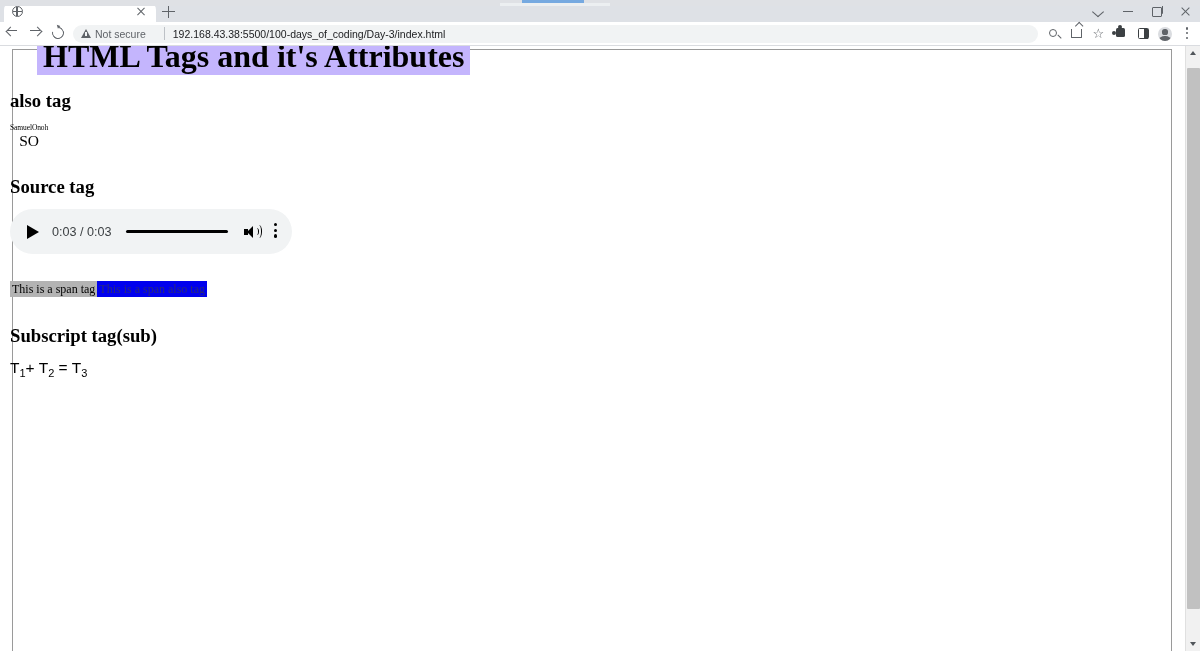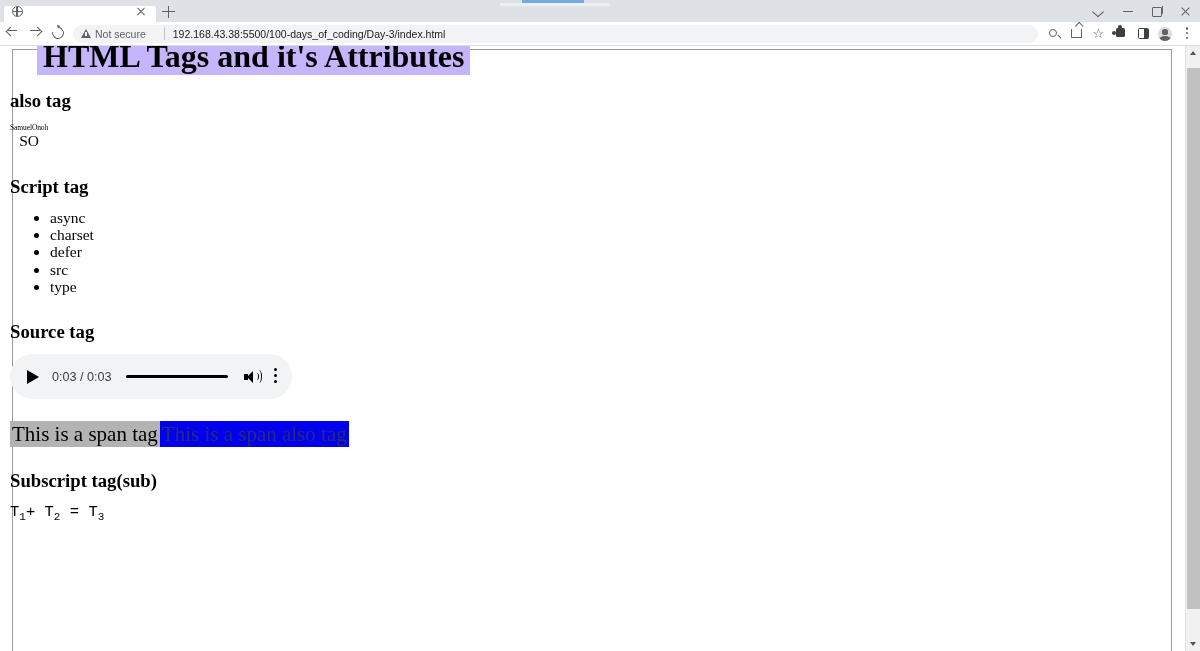--- a/index.html
+++ b/index.html
@@ -340,29 +340,29 @@
     border-right: 1.6px solid #000; border-radius: 0 50% 50% 0 / 0 50% 50% 0;
   }
   .au-kebab { flex: 0 0 auto; }
   .au-kebab i {
     display: block; width: 3.2px; height: 3.2px; border-radius: 50%;
     background: #000; margin-bottom: 2.8px;
   }
 
   
   .span-row {
-    font-family: "Liberation Serif", serif; font-size: 21px;
+    font-family: "Liberation Serif", serif; font-size: 12px;
     line-height: 19px; white-space: nowrap;
   }
   .span-gray { background: #b3b3b3; color: #000; padding: 1px 2px; }
   .span-blue { background: #0000ee; color: #2a2a7a; padding: 1px 2px; }
 
   
   .subline {
-    font-family: Liberation Mono, monospace; font-size: 15.5px; color: #000;
+    font-family: Liberation Sans, sans-serif; font-size: 15.5px; color: #000;
     line-height: 19px;
   }
   .subline sub { font-size: 11px; }
 
   
   .scrollbar {
     position: absolute; top: 46px; right: 0; width: 15px; height: 605px;
     background: #f1f1f1; border-left: 1px solid #e0e0e0;
   }
   .sb-arrow { position: absolute; left: 0; width: 15px; height: 15px; }
@@ -454,30 +454,20 @@
 
 
         <div class="sec-block">
           <h3 class="sec">also tag</h3>
           <span class="ruby-wrap">
             <span class="ruby-rt">SamuelOnoh</span>
             <span class="ruby-base">SO</span>
           </span>
         </div>
 
-        <div class="sec-block">
-          <h3 class="sec">Script tag</h3>
-          <ul class="attrlist" id="script-list">
-              <li>async</li>
-              <li>charset</li>
-              <li>defer</li>
-              <li>src</li>
-              <li>type</li>
-            </ul>
-        </div>
 
         <div class="sec-block">
           <h3 class="sec">Source tag</h3>
           <div class="audio">
             <span class="au-play"></span>
             <span class="au-time">0:03 / 0:03</span>
             <span class="au-track"></span>
             <span class="au-vol">
               <span class="spk"></span>
                 <span class="cone"></span>

